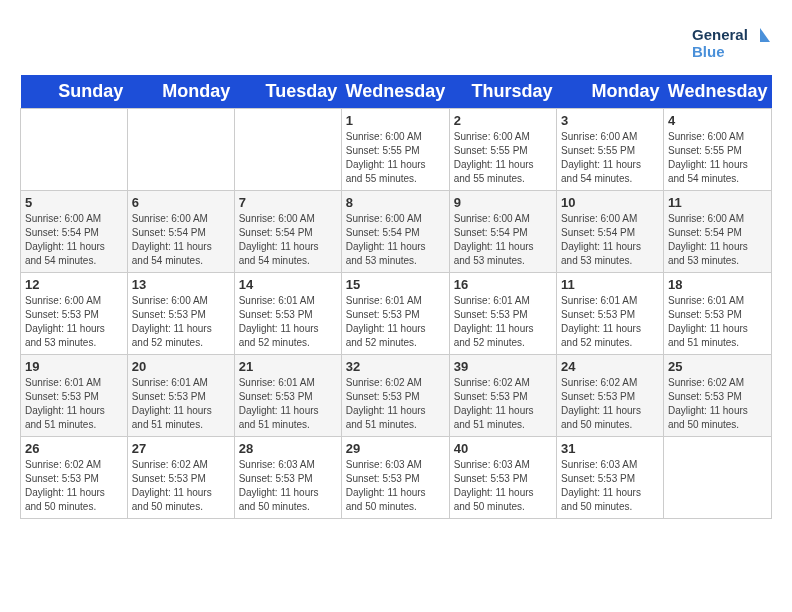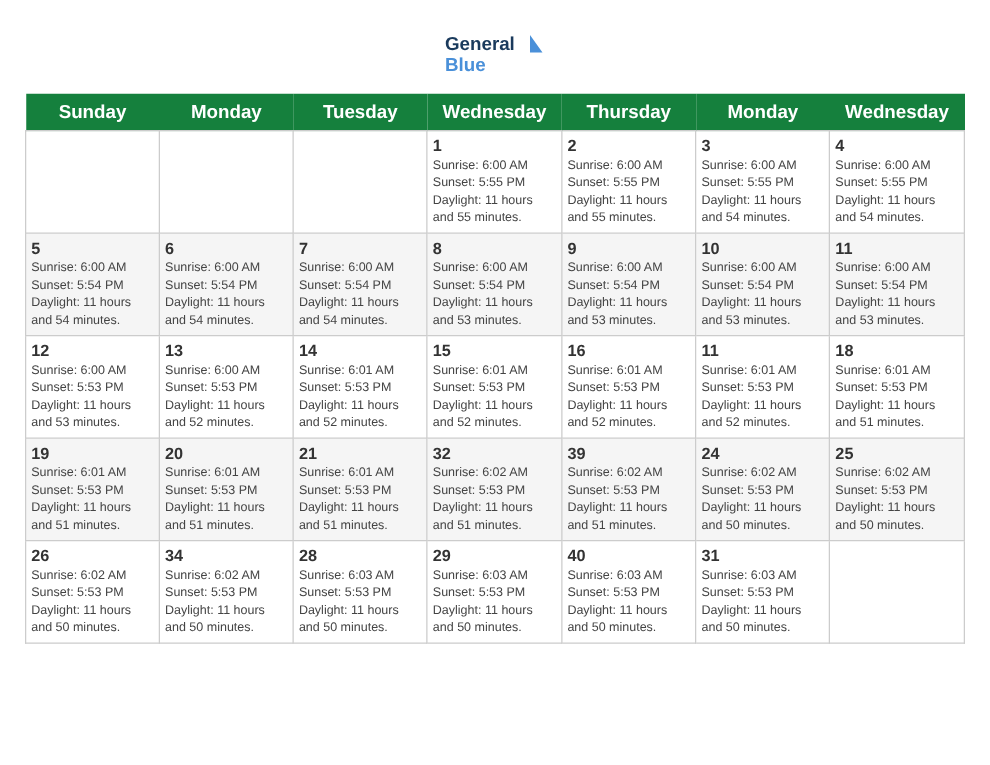--- a/index.html
+++ b/index.html
@@ -5,21 +5,21 @@
     * { box-sizing: border-box; margin: 0; padding: 0; }
     body {
       font-family: Arial, sans-serif;
       background: #fff;
       width: 792px;
       min-height: 612px;
       padding: 20px;
     }
     .header {
       display: flex;
-      justify-content: center;
+      justify-content: flex-end;
       align-items: flex-start;
       margin-bottom: 10px;
     }
     .logo {
       display: flex;
       align-items: center;
     }
     .title-block {
       text-align: right;
     }
@@ -31,25 +31,25 @@
     .location-title {
       font-size: 16px;
       color: #1a3a5c;
     }
     table {
       width: 100%;
       border-collapse: collapse;
       font-size: 11px;
     }
     thead tr th {
-      background-color: #15803d;
+      background-color: #1d4ed8;
       color: white;
       padding: 6px 4px;
-      text-align: center;
-      font-size: 15px;
+      text-align: right;
+      font-size: 18px;
       font-weight: bold;
     }
     tbody tr td {
       border: 1px solid #ccc;
       vertical-align: top;
       padding: 4px;
       height: 80px;
       width: 108px;
       color: #333;
       background: #fff;
@@ -290,21 +290,21 @@
       </tr>
       <tr>
         <td>
           <span class="day-num">26</span>
           <div class="day-info" style="white-space: pre-line;">Sunrise: 6:02 AM
 Sunset: 5:53 PM
 Daylight: 11 hours
 and 50 minutes.</div>
         </td>
         <td>
-          <span class="day-num">34</span>
+          <span class="day-num">27</span>
           <div class="day-info" style="white-space: pre-line;">Sunrise: 6:02 AM
 Sunset: 5:53 PM
 Daylight: 11 hours
 and 50 minutes.</div>
         </td>
         <td>
           <span class="day-num">28</span>
           <div class="day-info" style="white-space: pre-line;">Sunrise: 6:03 AM
 Sunset: 5:53 PM
 Daylight: 11 hours

